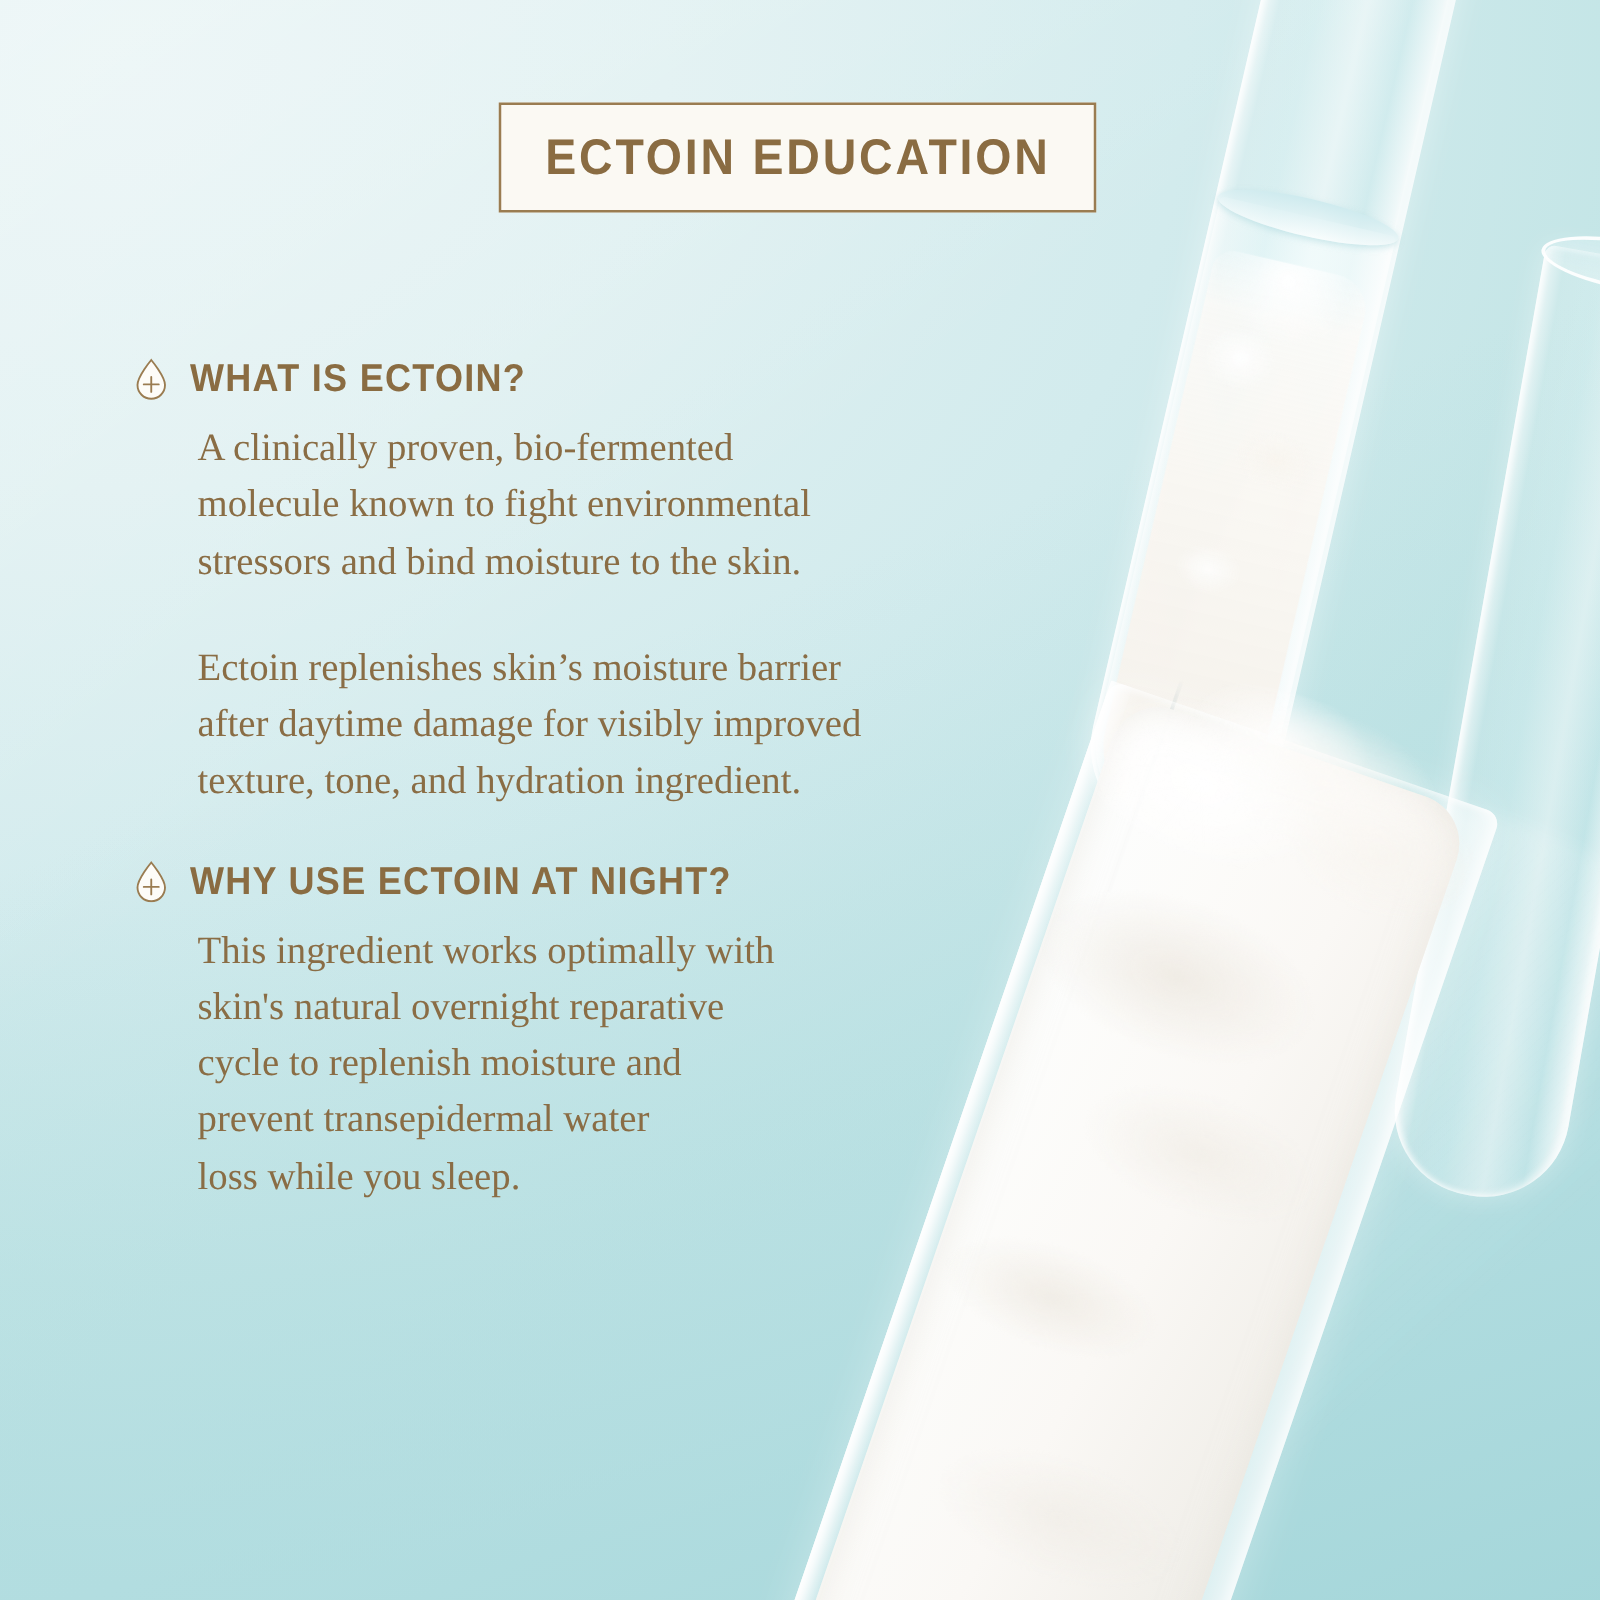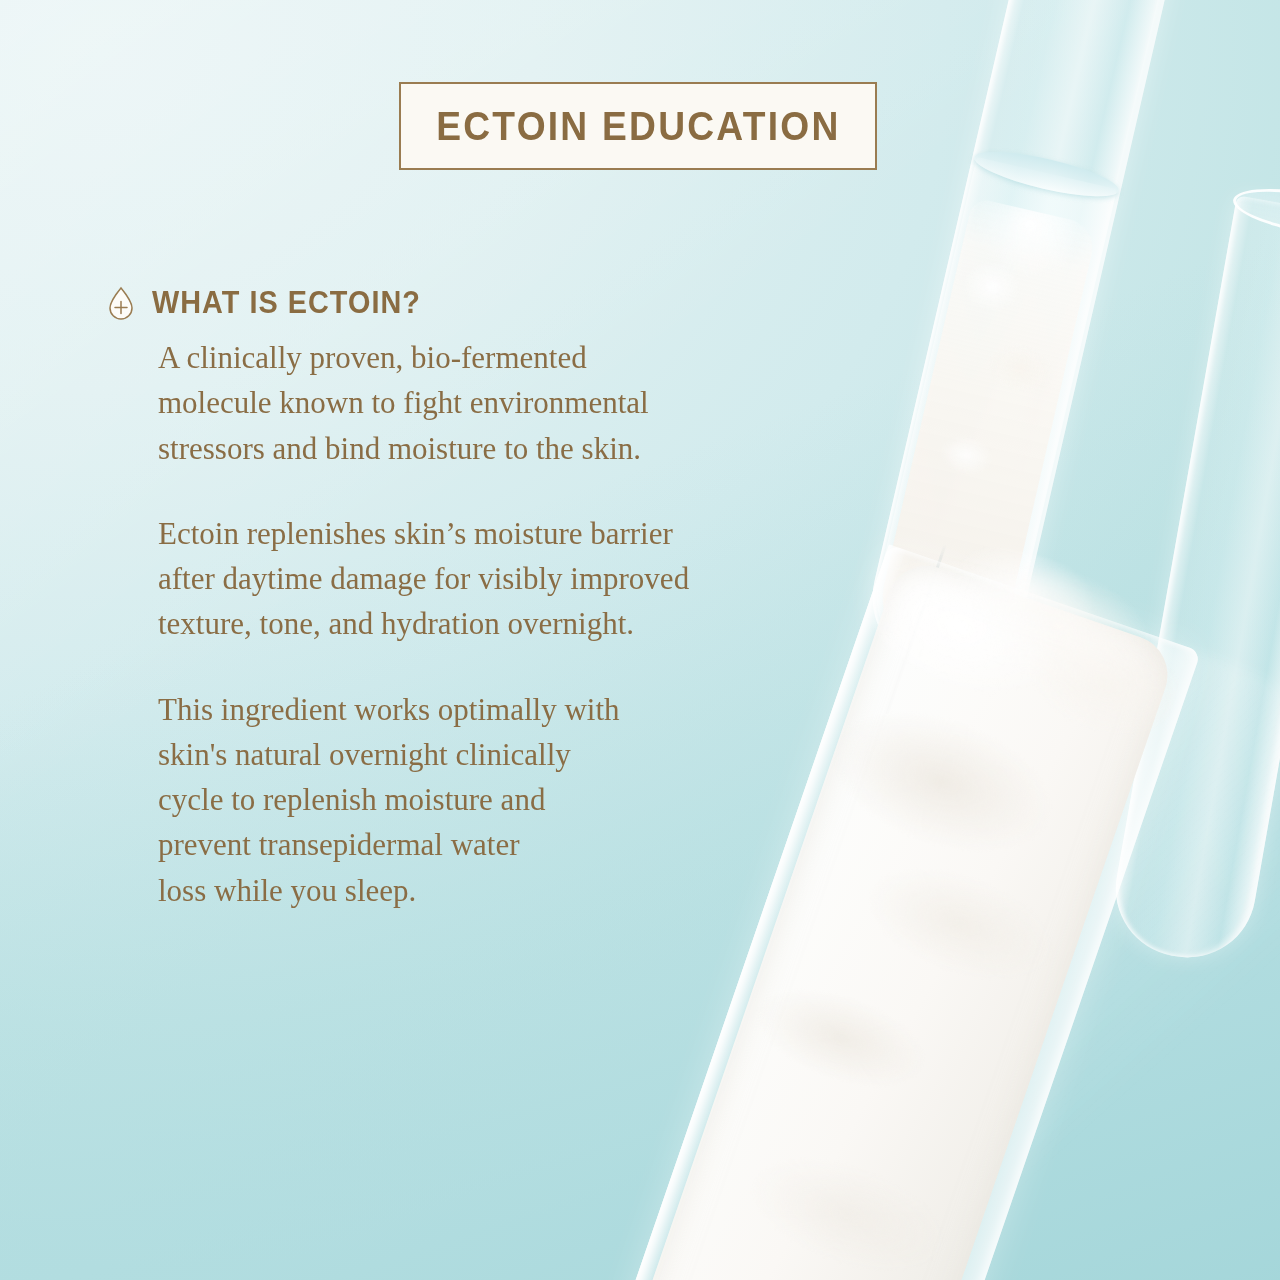--- a/index.html
+++ b/index.html
@@ -362,26 +362,33 @@
           <div class="section-title">WHAT IS ECTOIN?</div>
         </div>
         <div class="section-body">A clinically proven, bio-fermented
 molecule known to fight environmental
 stressors and bind moisture to the skin.</div>
       </div>
 
       <div class="section s2">
         <div class="section-body">Ectoin replenishes skin’s moisture barrier
 after daytime damage for visibly improved
-texture, tone, and hydration overnight.</div>
+texture, tone, and hydration ingredient.</div>
       </div>
 
       <div class="section s3">
+        <div class="section-head">
+          <svg class="drop-icon" viewBox="0 0 30 34">
+            <path d="M15 2 C15 2 26 15.2 26 22 A11 11 0 0 1 4 22 C4 15.2 15 2 15 2 Z" fill="#fdfcf8" stroke="#9a7c51" stroke-width="1.5"></path>
+            <path d="M15 15.5 V27.5 M9 21.5 H21" stroke="#9a7c51" stroke-width="1.5" stroke-linecap="round"></path>
+          </svg>
+          <div class="section-title">WHY USE ECTOIN AT NIGHT?</div>
+        </div>
         <div class="section-body">This ingredient works optimally with
-skin's natural overnight clinically
+skin's natural overnight reparative
 cycle to replenish moisture and
 prevent transepidermal water
 loss while you sleep.</div>
       </div>
 
     </div>
   </div>
 </div>
 
 </body></html>

